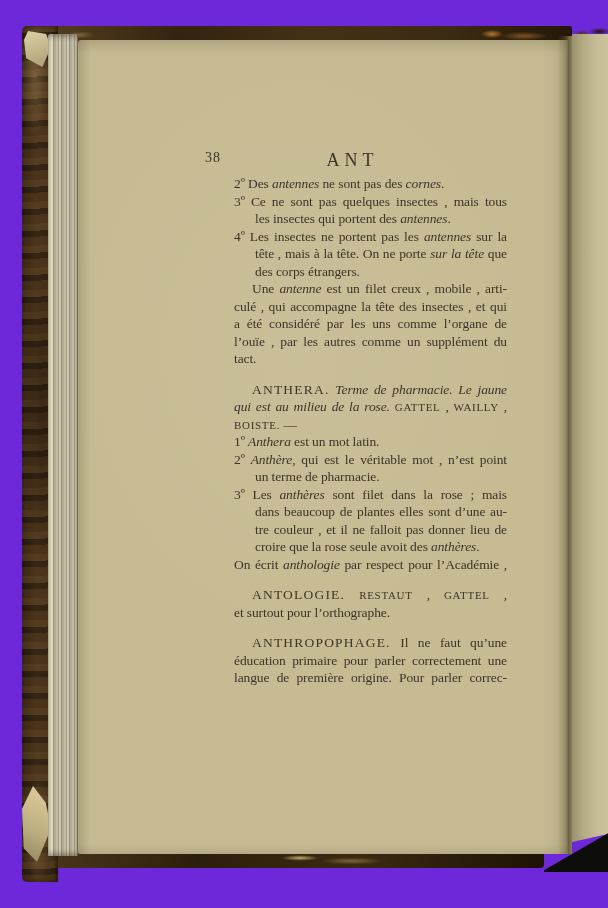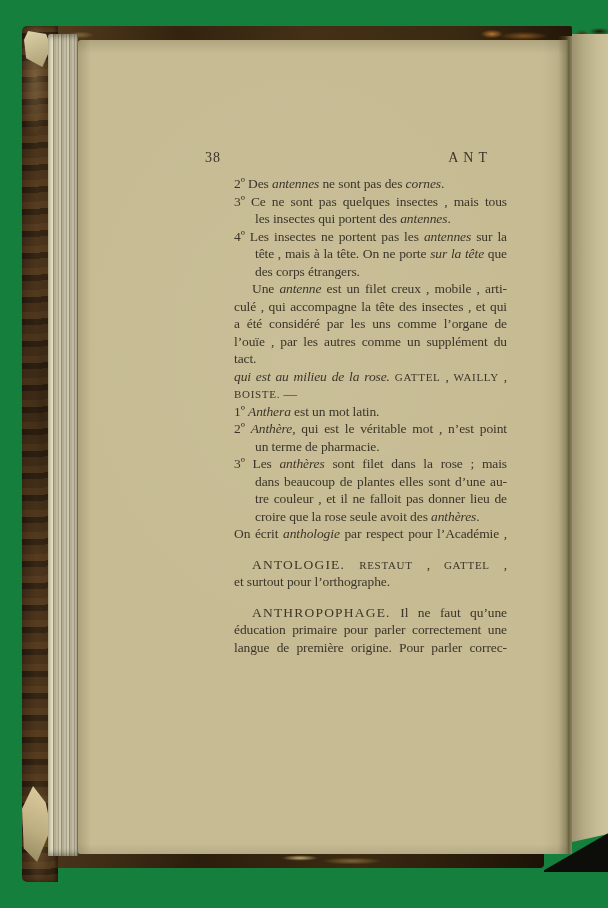--- a/index.html
+++ b/index.html
@@ -1,18 +1,18 @@
 <!DOCTYPE html>
 <html style="--paper: #c6bb93; --ink: #3b352a;"><head>
 <meta charset="utf-8">
 <style>
   html,body { margin:0; padding:0; background:#0d0d0a; }
   .scene {
     position:relative; width:608px; height:908px; overflow:hidden;
-    background:#15803d;
+    background:#6d28d9;
     font-family:"Liberation Serif","DejaVu Serif",serif;
   }
   
   .spine {
     position:absolute; left:22px; top:26px; width:36px; height:856px;
     border-radius:5px 0 0 5px;
     background:
       radial-gradient(60% 10% at 35% 6%, rgba(205,175,120,.30), transparent 70%),
       radial-gradient(55% 9% at 45% 94%, rgba(190,160,105,.28), transparent 70%),
       radial-gradient(90% 30% at 55% 45%, rgba(0,0,0,.30), transparent 60%),
@@ -87,21 +87,21 @@
   }
   .corner-cut {
     position:absolute; left:544px; top:826px; width:64px; height:46px;
     background:#0d0d0a;
     clip-path:polygon(0 96%,100% 16%,100% 100%,0 100%);
   }
   
   .page-inner { position:absolute; left:125px; top:110px; width:304px; }
   .header-row { position:relative; height:18px; margin-bottom:7px; color:var(--ink,#3b352a); }
   .page-num { position:absolute; left:2px; top:0; font-size:14px; letter-spacing:1px; }
-  .running-head { position:absolute; left:0; right:15px; top:0; text-align:right; font-size:14px; letter-spacing:5px; }
+  .running-head { position:absolute; left:0; right:5px; top:0; text-align:center; font-size:18px; letter-spacing:5px; }
   .text-block { overflow:hidden;margin-left:31px; }
   .line {
     font-size:13.5px; line-height:17.5px; height:17.5px;
     letter-spacing:-0.1px; color:var(--ink,#3b352a); overflow:hidden;
   }
   .just { text-align:justify; text-align-last:justify; }
   .s-cont { padding-left:21px; }
   .s-first { padding-left:18px; }
   .gap { margin-top:13px; }
   .seg-p { }
@@ -135,20 +135,21 @@
           <div class="line s-num just"><span class="seg-p">3º Ce ne sont pas quelques insectes , mais tous</span></div>
           <div class="line s-cont"><span class="seg-p">les insectes qui portent des </span><span class="seg-i">antennes</span><span class="seg-p">.</span></div>
           <div class="line s-num just"><span class="seg-p">4º Les insectes ne portent pas les </span><span class="seg-i">antennes</span><span class="seg-p"> sur la</span></div>
           <div class="line s-cont just"><span class="seg-p">tête , mais à la tête. On ne porte </span><span class="seg-i">sur la tête</span><span class="seg-p"> que</span></div>
           <div class="line s-cont"><span class="seg-p">des corps étrangers.</span></div>
           <div class="line s-first just"><span class="seg-p">Une </span><span class="seg-i">antenne</span><span class="seg-p"> est un filet creux , mobile , arti-</span></div>
           <div class="line s-flush just"><span class="seg-p">culé , qui accompagne la tête des insectes , et qui</span></div>
           <div class="line s-flush just"><span class="seg-p">a été considéré par les uns comme l’organe de</span></div>
           <div class="line s-flush just"><span class="seg-p">l’ouïe , par les autres comme un supplément du</span></div>
           <div class="line s-flush"><span class="seg-p">tact.</span></div>
+          <div class="line s-first just gap"><span class="seg-hw">ANTHERA.</span><span class="seg-p"> </span><span class="seg-i">Terme de pharmacie. Le jaune</span></div>
           <div class="line s-flush just"><span class="seg-i">qui est au milieu de la rose.</span><span class="seg-p"> </span><span class="seg-sc">GATTEL</span><span class="seg-p"> , </span><span class="seg-sc">WAILLY</span><span class="seg-p"> ,</span></div>
           <div class="line s-flush"><span class="seg-sc">BOISTE.</span><span class="seg-p"> —</span></div>
           <div class="line s-num"><span class="seg-p">1º </span><span class="seg-i">Anthera</span><span class="seg-p"> est un mot latin.</span></div>
           <div class="line s-num just"><span class="seg-p">2º </span><span class="seg-i">Anthère</span><span class="seg-p">, qui est le véritable mot , n’est point</span></div>
           <div class="line s-cont"><span class="seg-p">un terme de pharmacie.</span></div>
           <div class="line s-num just"><span class="seg-p">3º Les </span><span class="seg-i">anthères</span><span class="seg-p"> sont filet dans la rose ; mais</span></div>
           <div class="line s-cont just"><span class="seg-p">dans beaucoup de plantes elles sont d’une au-</span></div>
           <div class="line s-cont just"><span class="seg-p">tre couleur , et il ne falloit pas donner lieu de</span></div>
           <div class="line s-cont"><span class="seg-p">croire que la rose seule avoit des </span><span class="seg-i">anthères</span><span class="seg-p">.</span></div>
           <div class="line s-flush just"><span class="seg-p">On écrit </span><span class="seg-i">anthologie</span><span class="seg-p"> par respect pour l’Académie ,</span></div>

